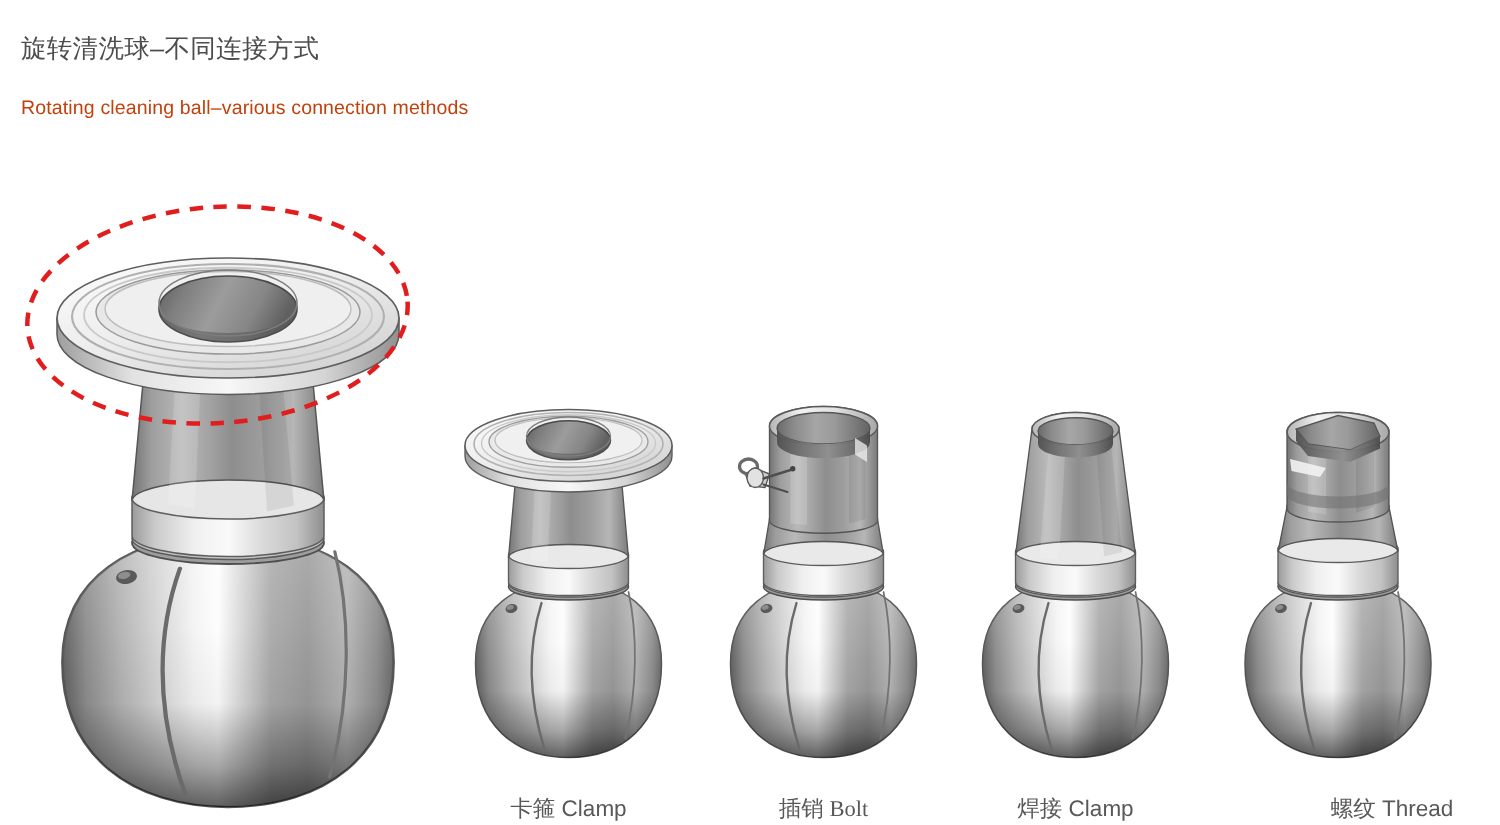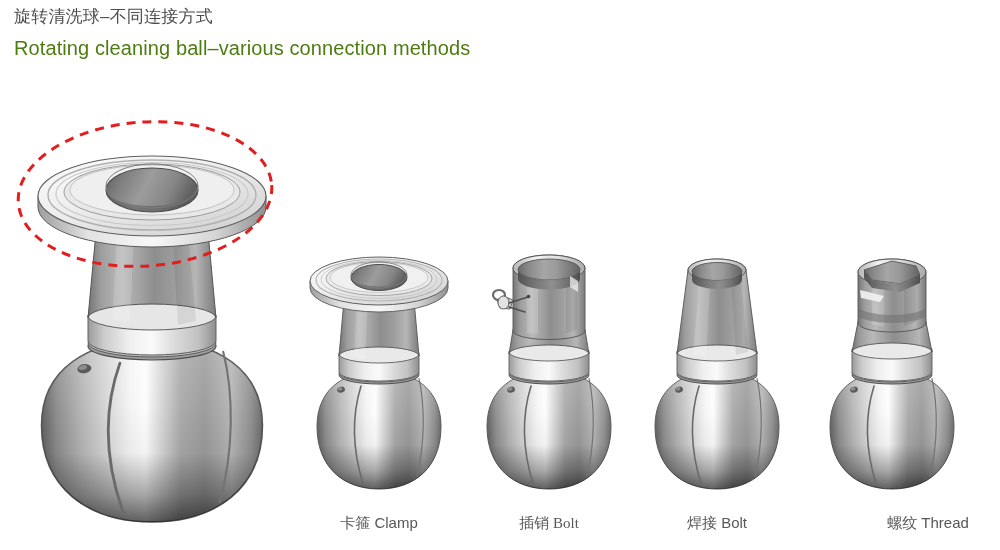--- a/index.html
+++ b/index.html
@@ -10,45 +10,45 @@
   body {
     width: 1000px;
     height: 550px;
     position: relative;
     overflow: hidden;
     font-family: "Liberation Sans", "DejaVu Sans", sans-serif;
     -webkit-font-smoothing: antialiased;
   }
   #stage {
     position: absolute;
-    left: 0; top: 0;
+    left: 0; top: 16px;
     width: 1000px;
     height: 420px;
     background: #ffffff;
   }
 
   
   .title-block {
     position: absolute;
     left: 14px;
     top: 6px;
     line-height: 1.35;
   }
   .title-cn {
     font-size: 17px;
     color: #4d4d4d;
     letter-spacing: 0.2px;
     white-space: nowrap;
   }
   .title-en {
-    font-size: 20px;
-    color: #4d7c0f;
+    font-size: 13px;
+    color: #c2410c;
     letter-spacing: 0.1px;
     white-space: nowrap;
-    margin-top: 6px;
+    margin-top: 18px;
   }
 
   
   .caption {
     position: absolute;
     font-size: 15px;
     color: #585858;
     white-space: nowrap;
     text-align: center;
     transform: translateX(-50%);
@@ -360,16 +360,16 @@
         <path d="M 892,261 L 916,266 L 920,275 L 900,284 L 872,280 L 864,270 Z" fill="url(#gInner)" stroke="#565656" stroke-width="0.9"></path>
         <path d="M 864,270 L 872,280 L 900,284 L 920,275 L 920,283 L 900,292 L 872,288 L 864,278 Z" fill="url(#gBoreDeep)" opacity="0.95"></path>
 
         <path d="M 860,290 L 884,296 L 880,302 L 861,298 Z" fill="#f2f2f2" opacity="0.9"></path>
       </g>
     </g>
   </svg>
 
   <div class="caption" style="left:379px; top:514px;">卡箍 Clamp</div>
   <div class="caption" style="left:549px; top:514px;font-family:Liberation Serif, serif;">插销 Bolt</div>
-  <div class="caption" style="left:717px; top:514px;">焊接 Bolt</div>
+  <div class="caption" style="left:717px; top:514px;">焊接 Clamp</div>
   <div class="caption" style="left:892px; top:514px;margin-left:36px;">螺纹 Thread</div>
 
 </div>
 
 </body></html>

